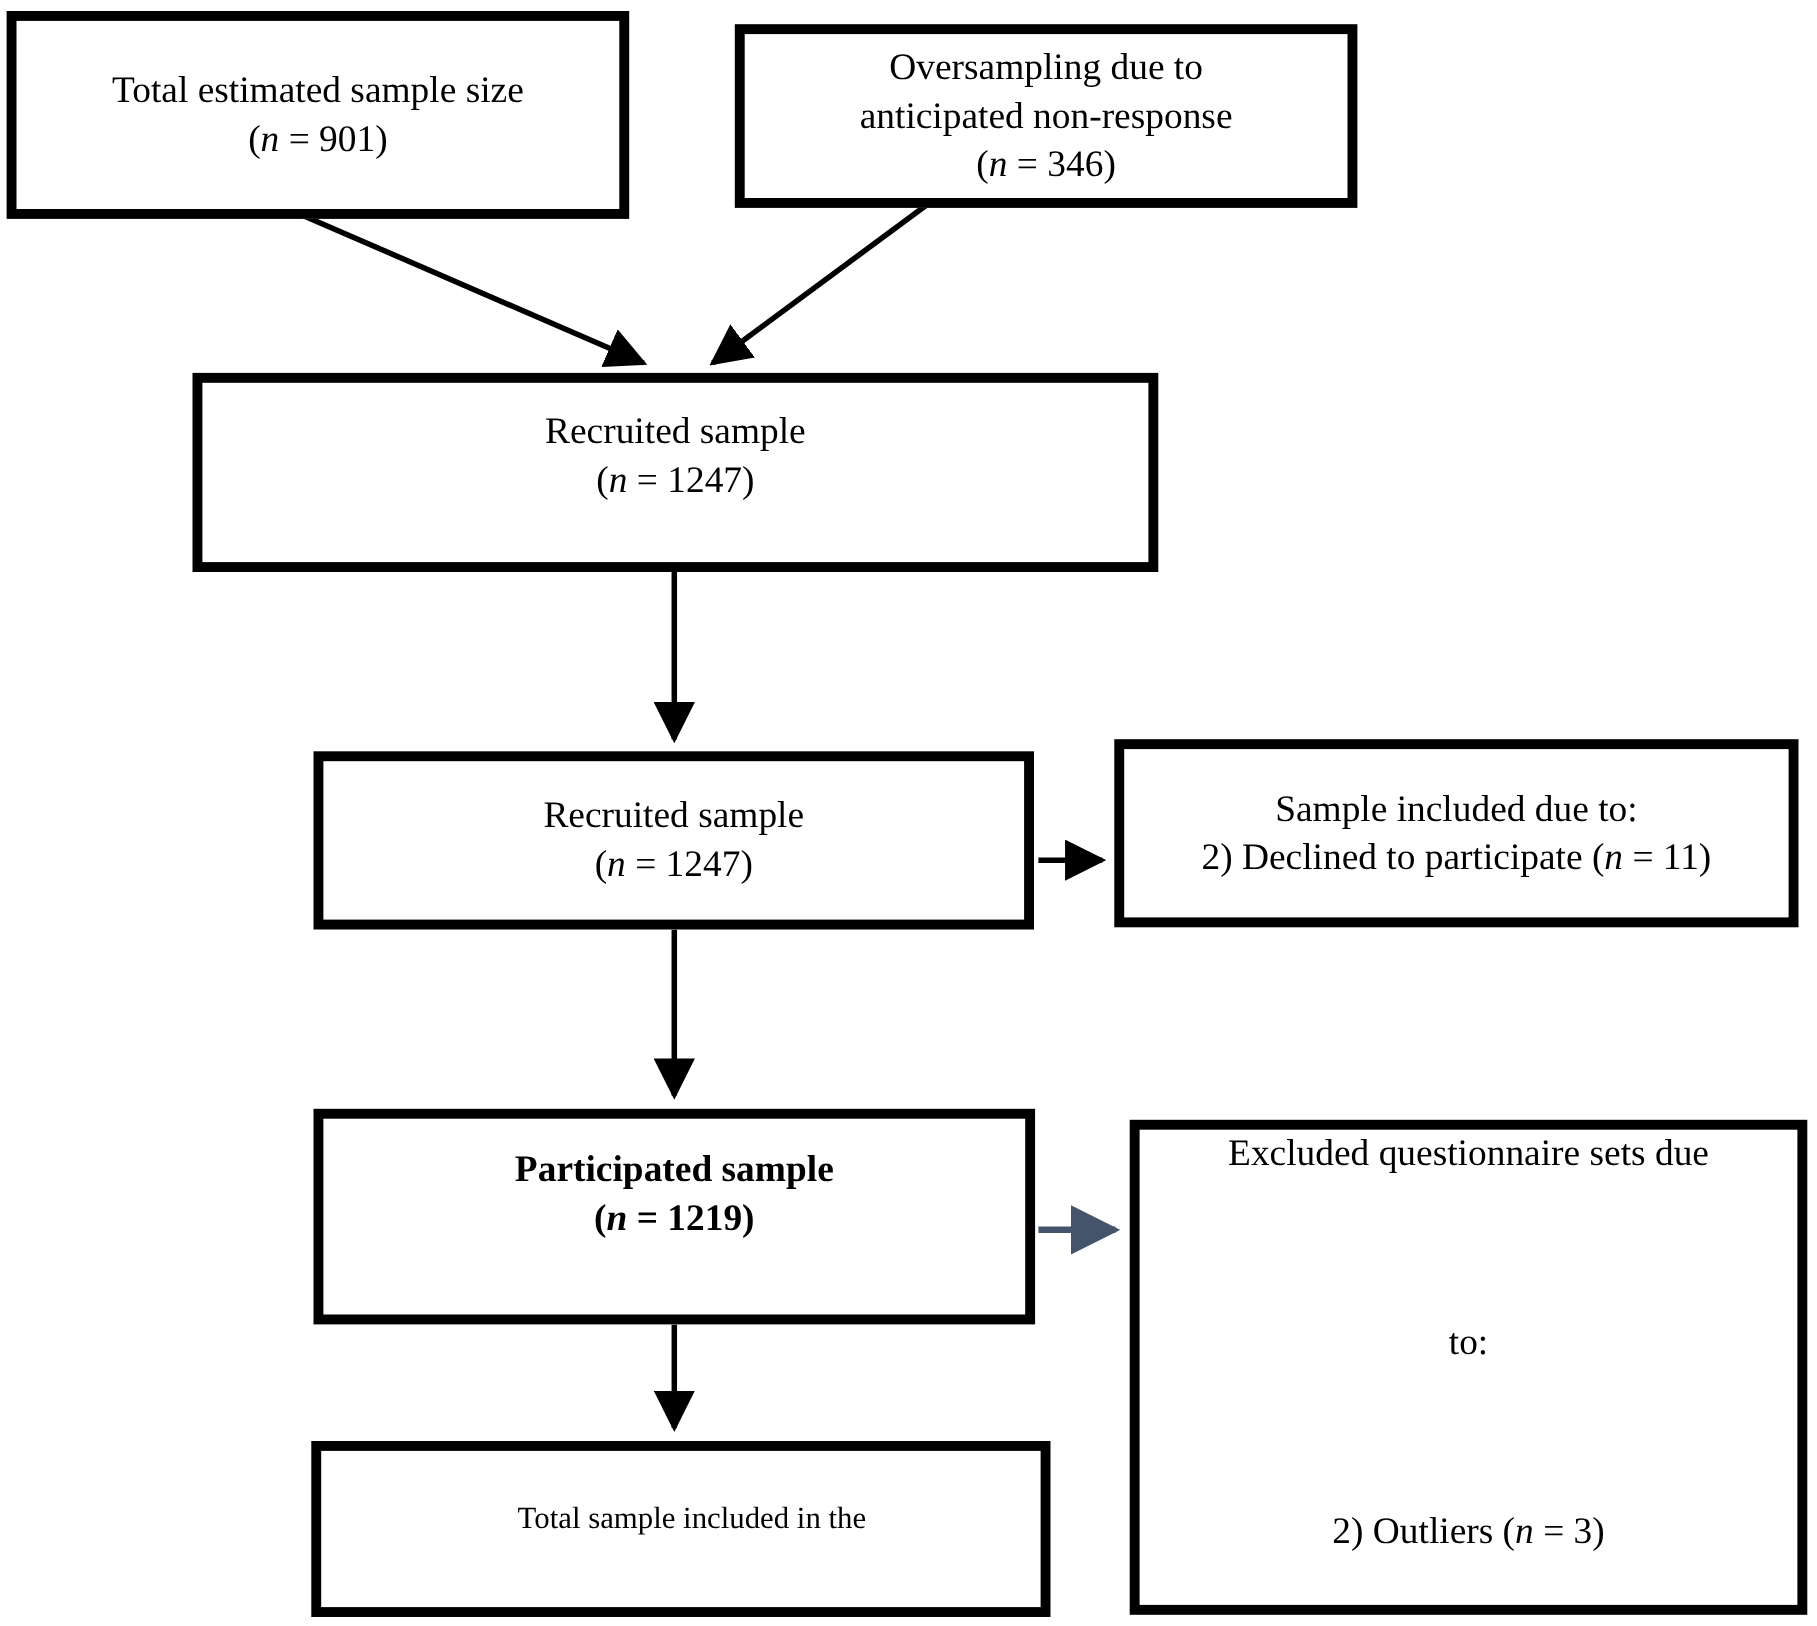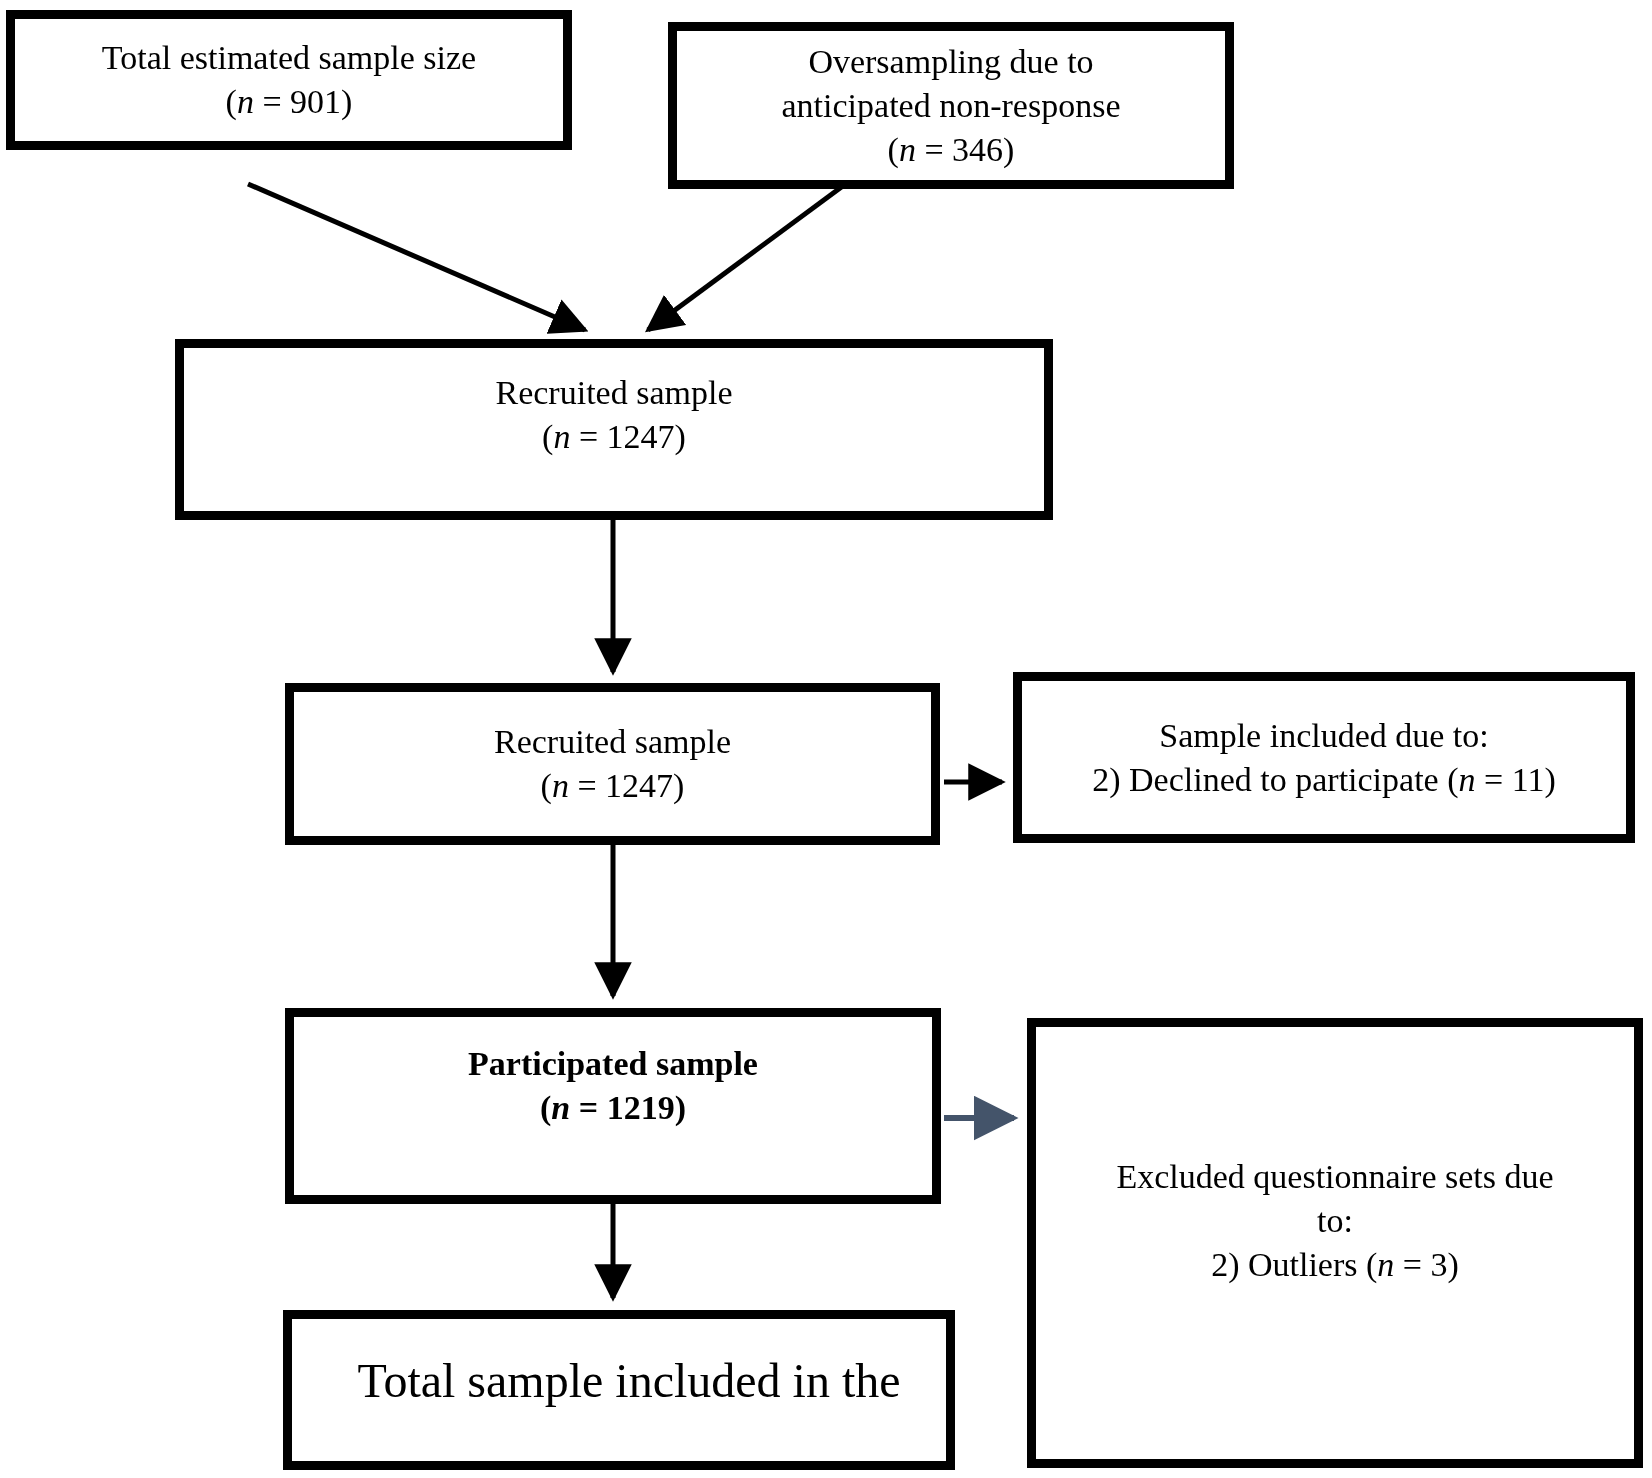--- a/index.html
+++ b/index.html
@@ -40,21 +40,21 @@
     align-items: center;
     justify-content: center;
     text-align: center;
     font-size: 34px;
     line-height: 44px;
     padding-left: 10px;
     padding-right: 10px;
   }
   .fbox .tline { white-space: nowrap; }
   .fbox .nvar { font-style: italic; font-family: "Liberation Serif", "DejaVu Serif", serif; }
-  .fbox-large { font-size: 48px; line-height: 50px; padding-left: 30px; }
+  .fbox-large { font-size: 28px; line-height: 50px; padding-left: 30px; }
 </style>
 </head>
 <body>
 
 <div class="canvas">
 
   <svg class="arrow-layer" width="1652" height="1478" viewBox="0 0 1652 1478" xmlns="http://www.w3.org/2000/svg">
     <defs>
       <marker id="head-black" viewBox="0 0 10 10" refX="9" refY="5" markerWidth="7.5" markerHeight="7.5" orient="auto">
         <path class="head-black" d="M 0 0 L 10 5 L 0 10 z"></path>
@@ -66,21 +66,21 @@
 
     <line class="arrow-line" x1="248" y1="184" x2="585" y2="330" marker-end="url(#head-black)"></line>
     <line class="arrow-line" x1="855" y1="177" x2="648" y2="330" marker-end="url(#head-black)"></line>
     <line class="arrow-line" x1="613" y1="520" x2="613" y2="672" marker-end="url(#head-black)"></line>
     <line class="arrow-line" x1="944" y1="782" x2="1002" y2="782" marker-end="url(#head-black)"></line>
     <line class="arrow-line" x1="613" y1="845" x2="613" y2="996" marker-end="url(#head-black)"></line>
     <line class="arrow-line-blue" x1="944" y1="1118" x2="1014" y2="1118" marker-end="url(#head-blue)"></line>
     <line class="arrow-line" x1="613" y1="1204" x2="613" y2="1298" marker-end="url(#head-black)"></line>
   </svg>
 
-  <div class="fbox" style="left:6px; top:10px; width:566px; height:140px;justify-content:center;">
+  <div class="fbox" style="left:6px; top:10px; width:566px; height:189px;justify-content:center;">
       <div class="tline">Total estimated sample size</div>
       <div class="tline">(<em class="nvar">n</em> = 901)</div>
     </div>
 
   <div class="fbox" style="left:668px; top:6px; width:566px; height:167px;margin-top:16px;">
       <div class="tline">Oversampling due to</div>
       <div class="tline">anticipated non-response</div>
       <div class="tline">(<em class="nvar">n</em> = 346)</div>
     </div>
 
@@ -97,21 +97,21 @@
   <div class="fbox" style="left:1013px; top:672px; width:622px; height:171px;">
       <div class="tline">Sample included due to:</div>
       <div class="tline">2) Declined to participate (<em class="nvar">n</em> = 11)</div>
     </div>
 
   <div class="fbox" style="left:285px; top:1008px; width:656px; height:196px; padding-bottom:40px;font-weight:bold;">
       <div class="tline">Participated sample</div>
       <div class="tline">(<em class="nvar">n</em> = 1219)</div>
     </div>
 
-  <div class="fbox" style="left:1027px; top:1018px; width:616px; height:450px; padding-bottom:44px;">
+  <div class="fbox" style="left:1027px; top:1018px; width:616px; height:450px; padding-bottom:44px;justify-content:space-between;">
       <div class="tline">Excluded questionnaire sets due</div>
       <div class="tline">to:</div>
       <div class="tline">2) Outliers (<em class="nvar">n</em> = 3)</div>
     </div>
 
   <div class="fbox fbox-large" style="left:283px; top:1310px; width:672px; height:160px; padding-bottom:18px;">
       <div class="tline">Total sample included in the</div>
     </div>
 
 </div>

